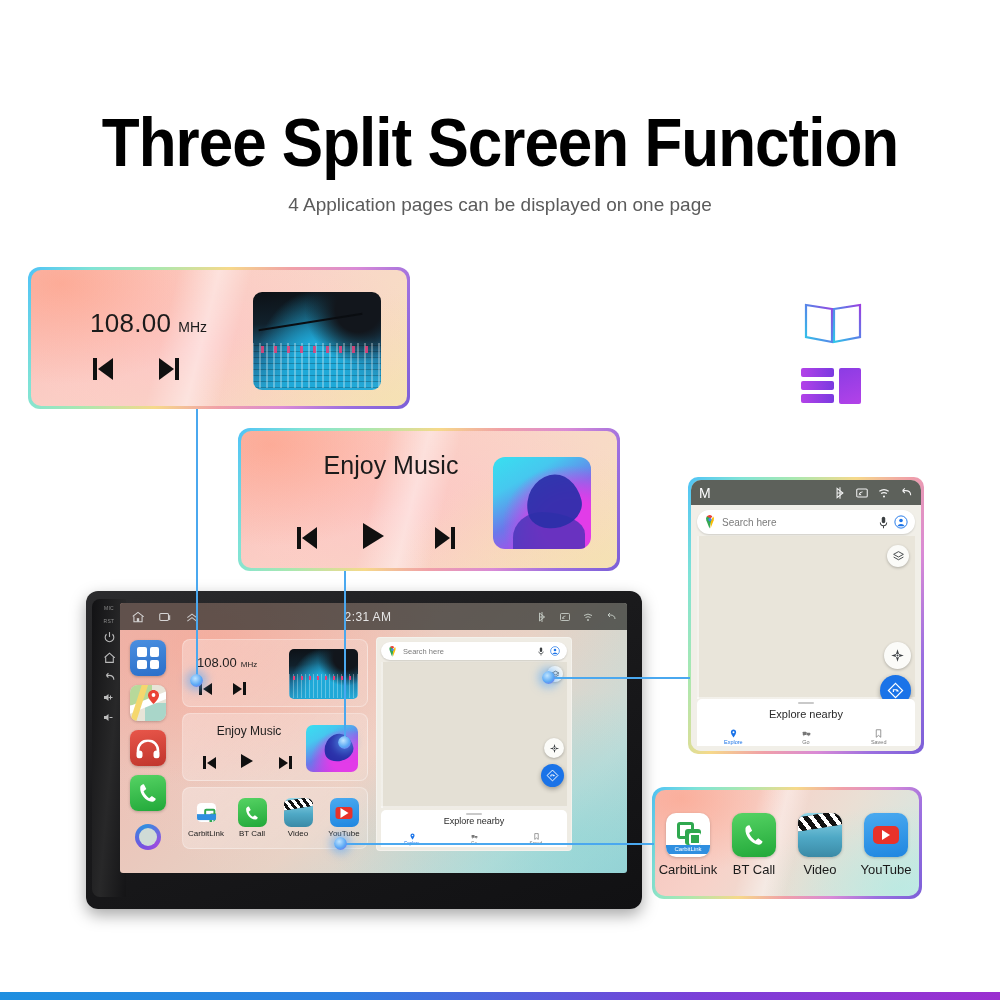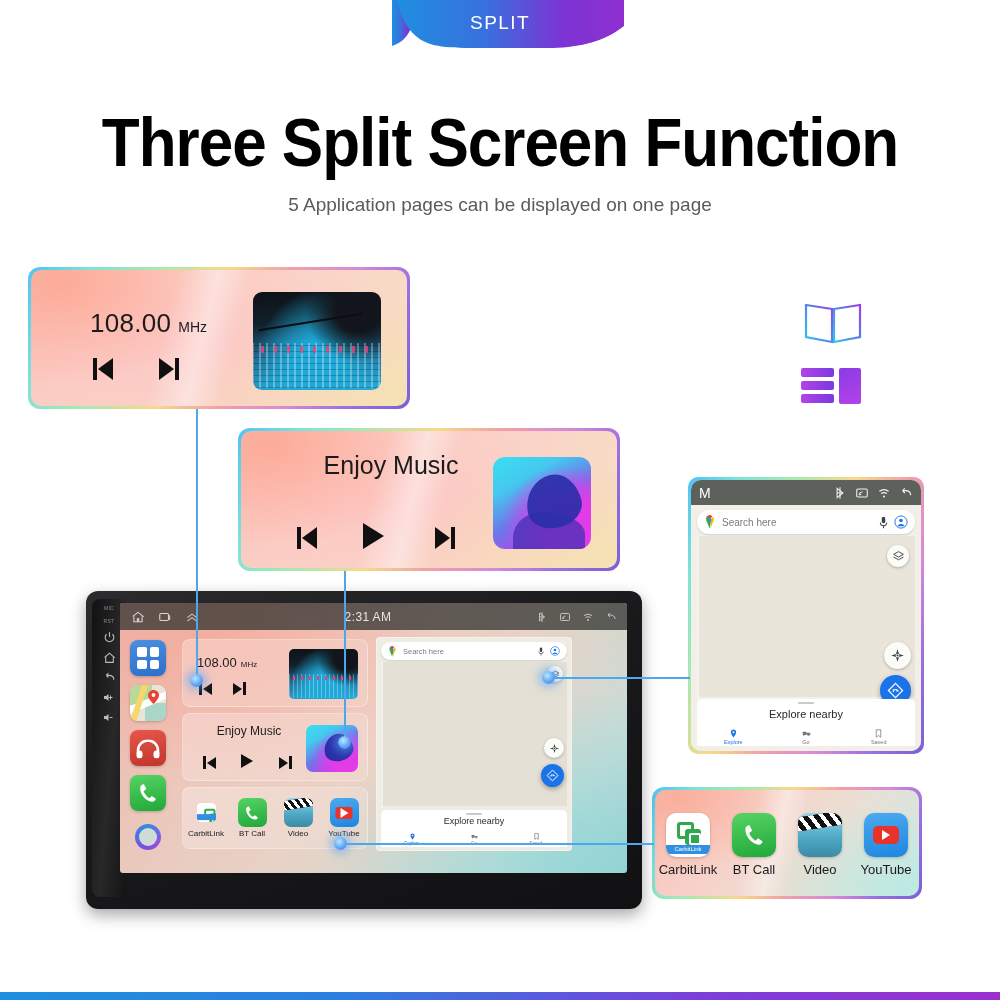--- a/index.html
+++ b/index.html
@@ -365,39 +365,23 @@
   .footbar {
     position: absolute; left: 0; bottom: 0; width: 1000px; height: 8px;
     background: linear-gradient(90deg,#1e8fe0 0%,#2b7fe0 34%,#7b3fd8 70%,#9b2fd0 100%);
   }
 </style>
 </head>
 <body>
 
 <div class="page">
 
-  <div class="banner-wrap">
-    <svg class="banner-svg" width="1000" height="50" viewBox="0 0 1000 50">
-      <defs>
-        <linearGradient id="bgrad" x1="0" y1="0" x2="1" y2="0">
-          <stop offset="0%" stop-color="#1e8fe0"></stop>
-          <stop offset="40%" stop-color="#3a6fdd"></stop>
-          <stop offset="72%" stop-color="#7b35d4"></stop>
-          <stop offset="100%" stop-color="#8f2fd0"></stop>
-        </linearGradient>
-      </defs>
-      <path d="M398,0 L622,0 L622,27 C600,43 576,48 548,48 L470,48 C440,48 424,45 414,34 C406,24 404,10 398,0 Z" fill="url(#bgrad)"></path>
-      <path d="M398,0 L414,0 L414,20 C410,34 404,42 392,46 L392,0 Z" fill="url(#bgrad)"></path>
-      <path d="M396,0 L624,0 L624,26 C604,42 580,47 550,47 L468,47 C436,47 420,42 410,30 C402,20 400,8 396,0 Z" fill="url(#bgrad)"></path>
-    </svg>
-    <div class="banner-label">SPLIT</div>
-  </div>
 
   <div class="headline">Three Split Screen Function</div>
-  <div class="subline">5 Application pages can be displayed on one page</div>
+  <div class="subline">4 Application pages can be displayed on one page</div>
 
   <div class="holo" id="radio-card">
     <div class="holo-inner">
       <div class="sheen"></div>
       <div class="freq">
         <span>108.00</span><span class="unit">MHz</span>
       </div>
       <div class="xport prev xwrap">
         <div class="bar" style="height:22px"></div>
           <div class="tri tri-l"></div>

